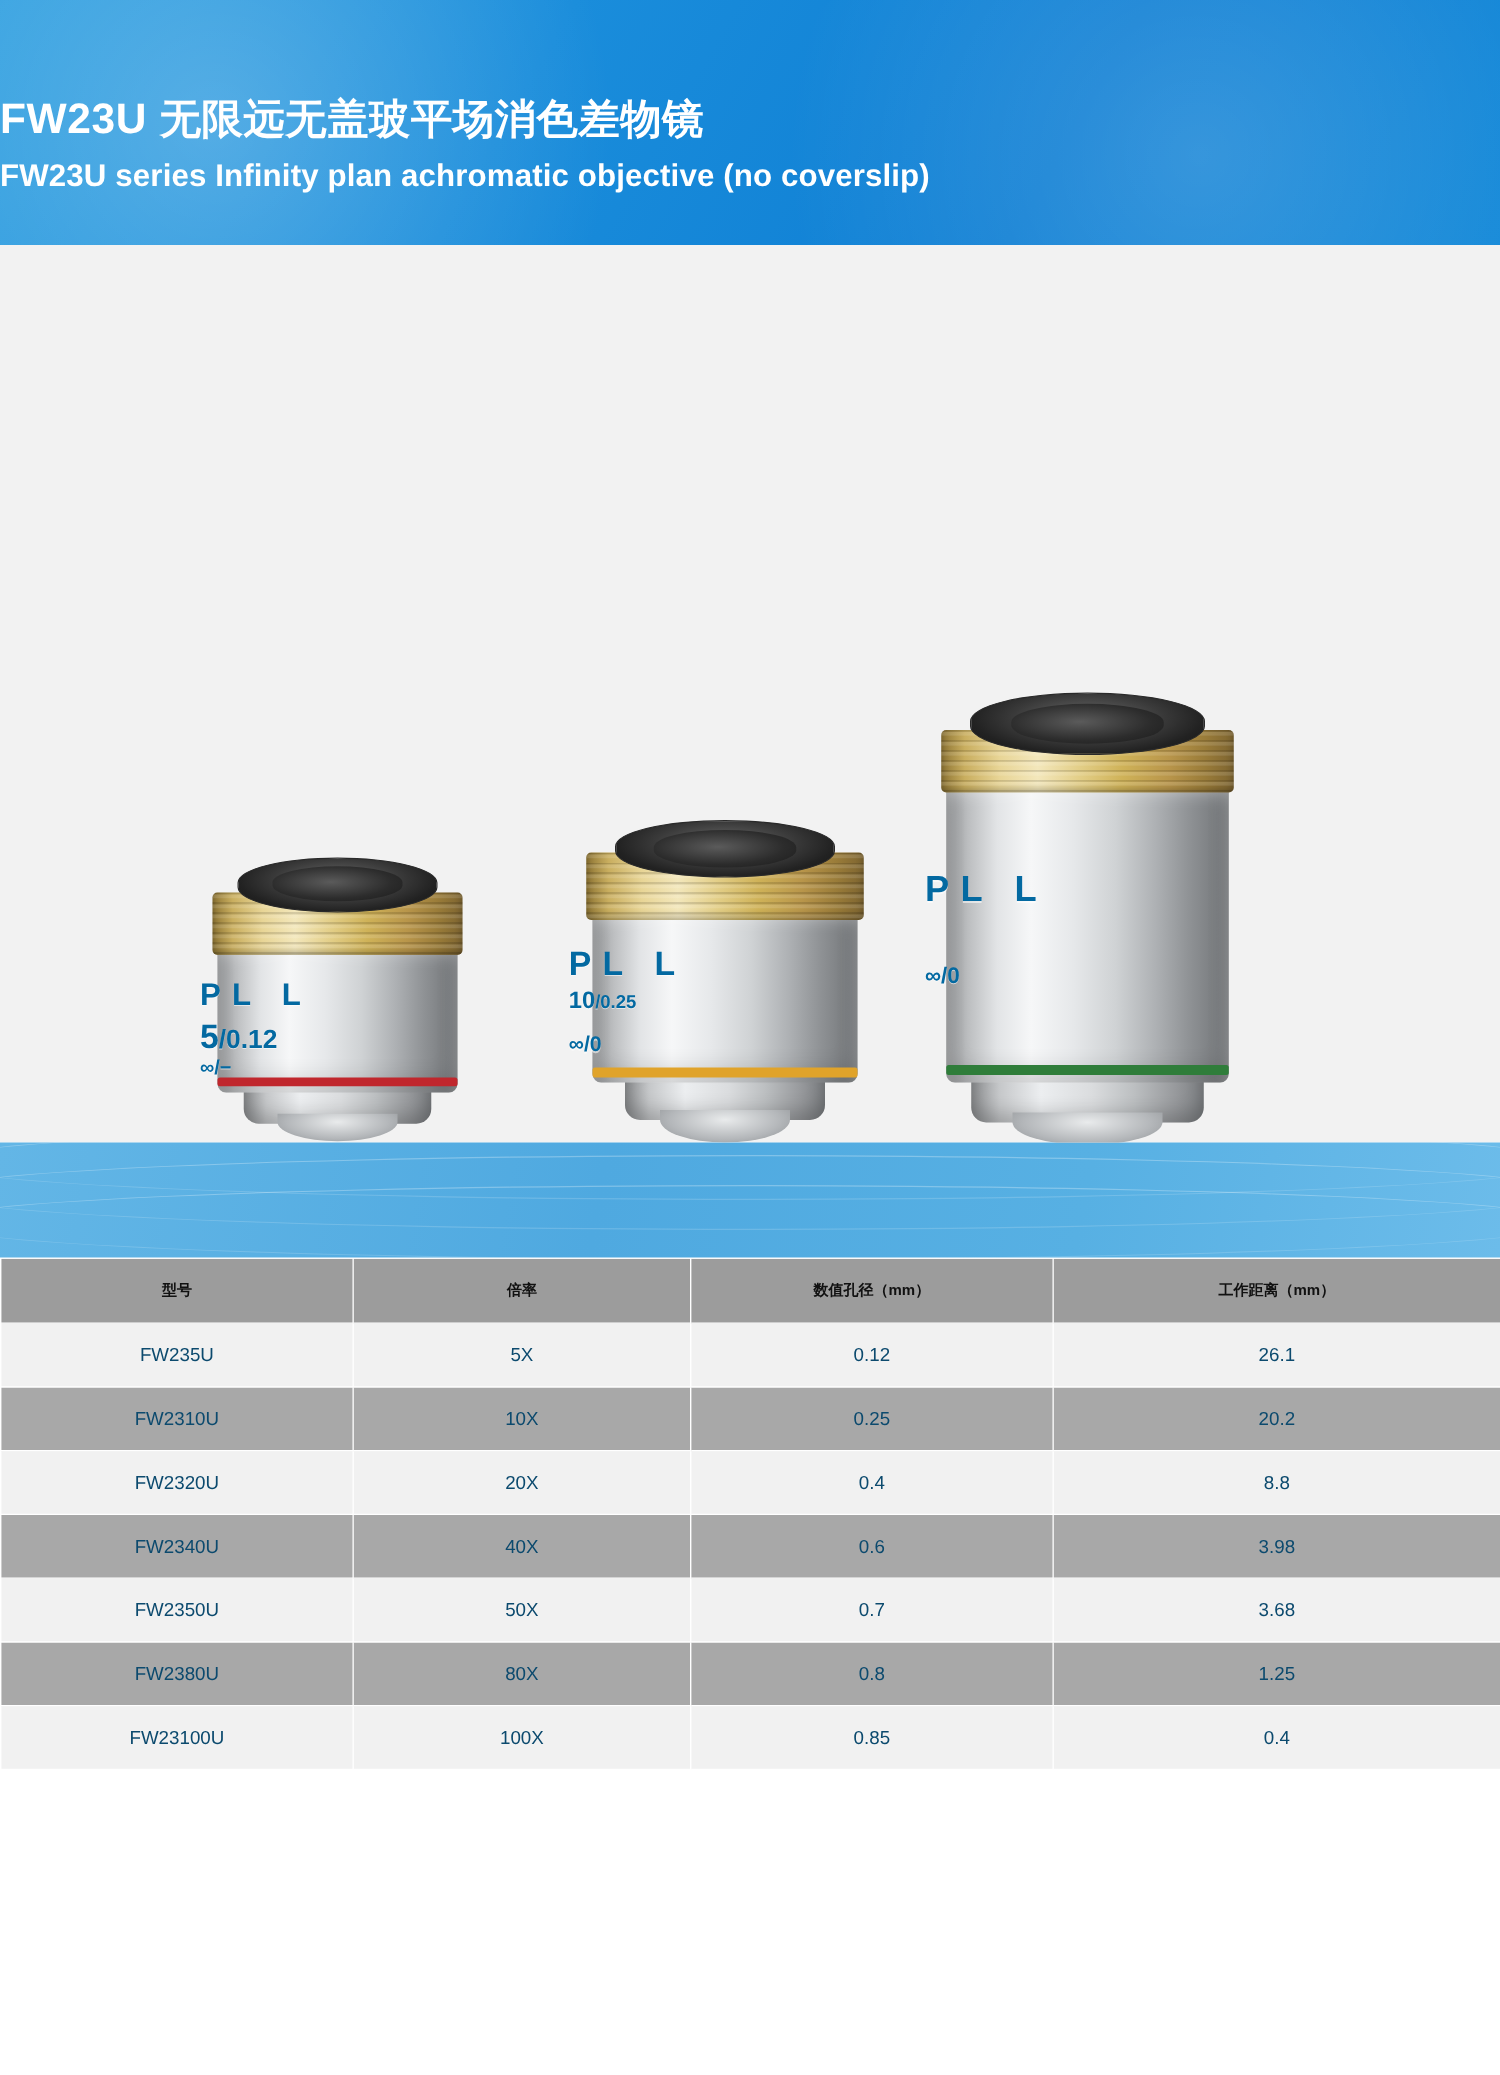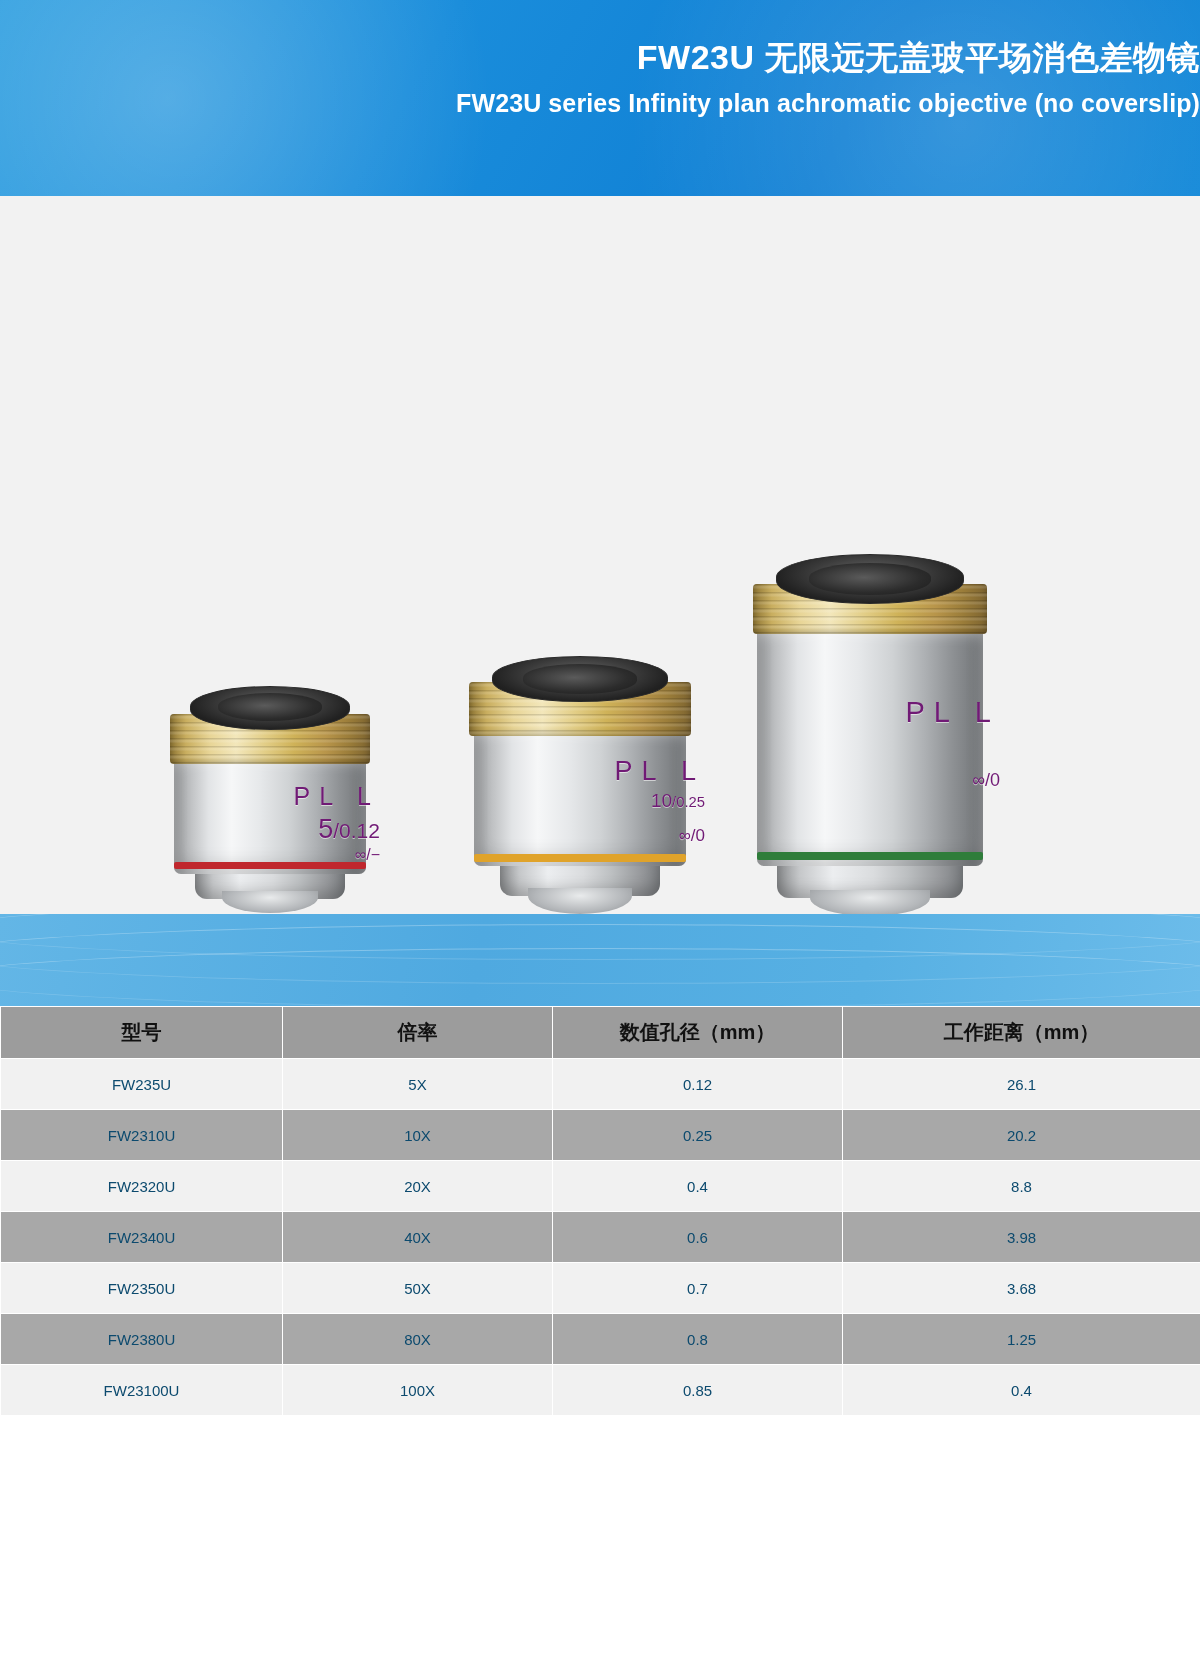--- a/index.html
+++ b/index.html
@@ -36,22 +36,22 @@
     content: "";
     position: absolute;
     right: -160px; bottom: -240px;
     width: 800px; height: 520px;
     border-radius: 50%;
     background: radial-gradient(circle at 50% 40%, rgba(255,255,255,0.16), rgba(255,255,255,0) 65%);
   }
   .header-inner {
     position: relative;
     z-index: 2;
-    text-align: right;
-    padding-top: 36px;
+    text-align: left;
+    padding-top: 74px;
   }
   .title-cn {
     color: #ffffff;
     font-size: 33px;
     font-weight: bold;
     letter-spacing: 0.5px;
     line-height: 1.25;
     white-space: nowrap;
   }
   .title-cn .model {
@@ -160,26 +160,27 @@
     position: absolute;
     left: 50%;
     transform: translateX(-50%);
     background: radial-gradient(ellipse at 50% 30%, #e9ebec, #b4b7ba 60%, #8b8e91 100%);
     border-radius: 0 0 50% 50% / 0 0 70% 70%;
     z-index: 2;
   }
   .lens .engrave {
     position: absolute;
     left: 0; right: 0;
-    text-align: right;
-    color: #701a75;
+    text-align: left;
+    color: #0369a1;
     z-index: 8;
     font-family: "Liberation Sans", sans-serif;
     text-shadow: 0 1px 0 rgba(255,255,255,0.55);
     pointer-events: none;
+    font-weight: bold;
   }
   .eng-pl { letter-spacing: 9px; font-weight: 500; }
   .eng-mag { font-weight: 500; }
   .eng-mag .big { font-size: 1em; }
   .eng-mag .small { font-size: 0.78em; }
   .eng-inf { font-weight: 500; }
 
   
   .section-bar {
     position: relative;
@@ -228,21 +229,21 @@
     text-align: center;
     font-size: 15px;
     color: #0c4a6e;
     height: 51px;
     padding: 0 6px;
   }
   table.params thead th {
     background: #9c9c9c;
     color: #111111;
     font-weight: bold;
-    font-size: 20px;
+    font-size: 12px;
     height: 52px;
   }
   table.params tbody tr.odd td { background: #f1f1f1; }
   table.params tbody tr.even td { background: #a8a8a8; }
   table.params col.c1 { width: 282px; }
   table.params col.c2 { width: 270px; }
   table.params col.c3 { width: 290px; }
   table.params col.c4 { width: 358px; }
 </style>
 </head>

